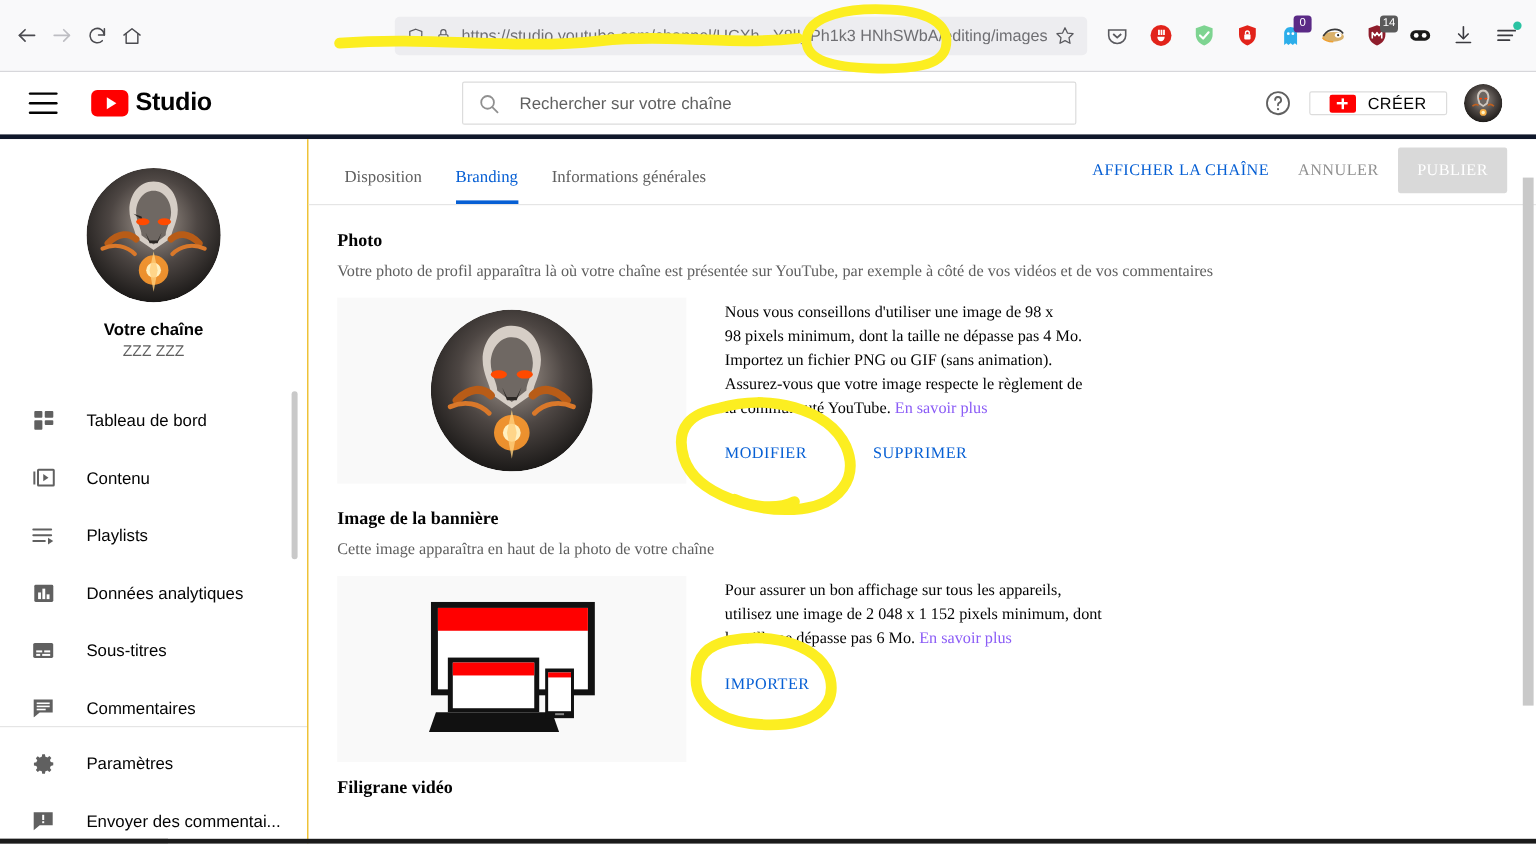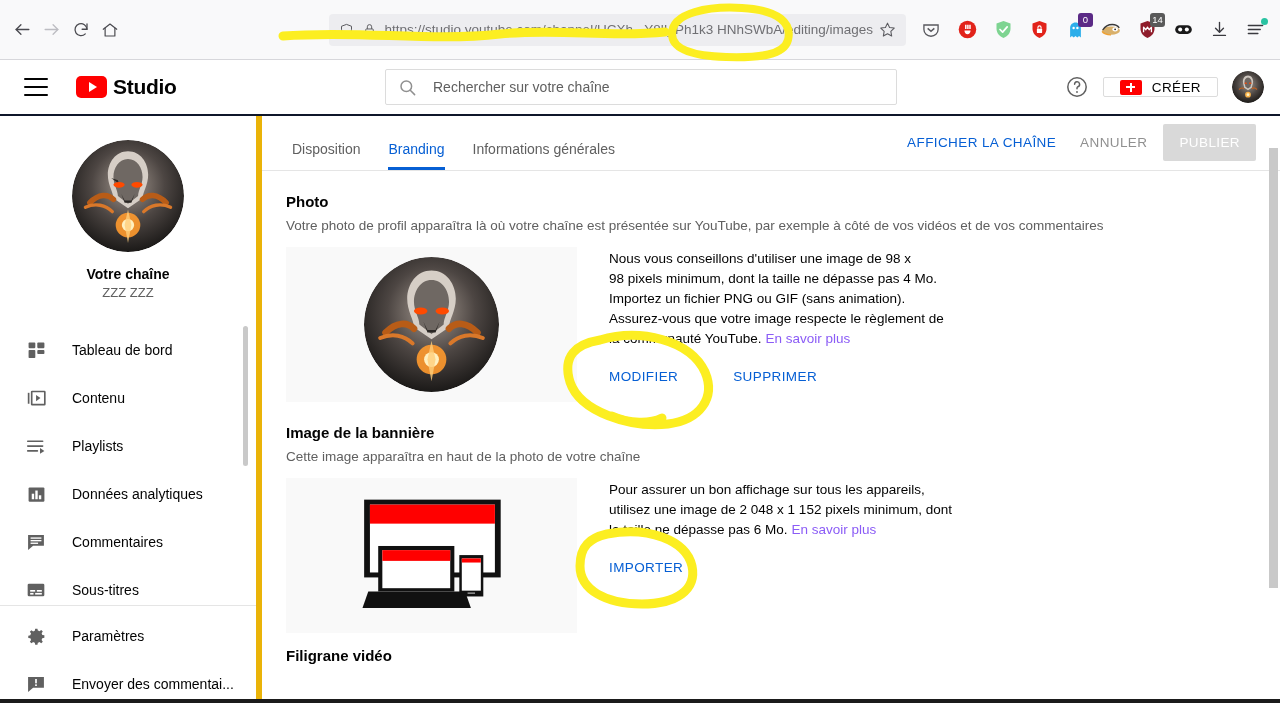--- a/index.html
+++ b/index.html
@@ -72,24 +72,24 @@
   .menu-dot {
     position:absolute; top:-1px; right:-2px;
     width:7px; height:7px; border-radius:50%;
     background:#2ac3a2;
   }
 
   
   .studio-header {
     height: 56px;
     background: #fff;
-    border-bottom: 2px solid #0f172a;
+    border-bottom: 4px solid #0f172a;
     display: flex;
     align-items: center;
-    padding: 0 16px 0 24px;
+    padding: 0 28px 0 24px;
     position: relative;
   }
   .hamburger { width:24px; height:18px; display:flex; flex-direction:column; justify-content:space-between; cursor:pointer;}
   .hamburger span { display:block; height:2px; background:#030303; border-radius:1px;}
   .brand { display:flex; align-items:center; margin-left:28px; }
   .yt-logo {
     width: 31px; height: 22px; background:#ff0000; border-radius:5px;
     display:flex; align-items:center; justify-content:center;
   }
   .yt-logo::after {
@@ -159,21 +159,22 @@
     position:absolute; right:8px; top:198px;
     width:5px; height:140px; background:#c9c9c9; border-radius:3px;
   }
   .sidebar-bottom-bar {
     position:absolute; left:0; bottom:0; width:140px; height:4px; background:#1b1b1b;
   }
 
   
   .main {
     flex:1; background:#fff; position:relative; overflow:hidden;
-    border-left:6px solid #eab308;
+    border-left:1px solid #eab308;
+    font-family:Liberation Serif, serif;
   }
   .tabs-row {
     height: 55px; display:flex; align-items:flex-end;
     padding: 0 24px 0 24px; position:relative;
     border-bottom:1px solid #e5e5e5;
   }
   .tab {
     font-size:14px; color:#606060; padding: 0 14px 13px;
     cursor:pointer; position:relative; font-weight:400;
   }
@@ -476,39 +477,39 @@
                 <rect x="6" y="11" width="3" height="7" fill="#fff"></rect>
                 <rect x="10.5" y="7" width="3" height="11" fill="#fff"></rect>
                 <rect x="15" y="13" width="3" height="5" fill="#fff"></rect>
               </svg>
           </span>
           <span class="n-label">Données analytiques</span>
         </div>
         <div class="nav-item">
           <span class="n-ic">
             <svg width="20" height="20" viewBox="0 0 24 24" fill="currentColor">
-                <path d="M2.5 3.5h19v13h-13l-6 5z"></path>
-                <rect x="5.5" y="6.5" width="13" height="1.6" fill="#fff"></rect>
-                <rect x="5.5" y="9.6" width="13" height="1.6" fill="#fff"></rect>
-                <rect x="5.5" y="12.7" width="9" height="1.6" fill="#fff"></rect>
-              </svg>
-          </span>
-          <span class="n-label">Commentaires</span>
-        </div>
-        <div class="nav-item">
-          <span class="n-ic">
-            <svg width="20" height="20" viewBox="0 0 24 24" fill="currentColor">
                 <rect x="2" y="4.5" width="20" height="15" rx="1.6"></rect>
                 <rect x="5" y="12" width="6" height="2" fill="#fff"></rect>
                 <rect x="13" y="12" width="6" height="2" fill="#fff"></rect>
                 <rect x="5" y="15.5" width="4" height="2" fill="#fff"></rect>
                 <rect x="11" y="15.5" width="8" height="2" fill="#fff"></rect>
               </svg>
           </span>
           <span class="n-label">Sous-titres</span>
+        </div>
+        <div class="nav-item">
+          <span class="n-ic">
+            <svg width="20" height="20" viewBox="0 0 24 24" fill="currentColor">
+                <path d="M2.5 3.5h19v13h-13l-6 5z"></path>
+                <rect x="5.5" y="6.5" width="13" height="1.6" fill="#fff"></rect>
+                <rect x="5.5" y="9.6" width="13" height="1.6" fill="#fff"></rect>
+                <rect x="5.5" y="12.7" width="9" height="1.6" fill="#fff"></rect>
+              </svg>
+          </span>
+          <span class="n-label">Commentaires</span>
         </div>
       </div>
       <div class="sidebar-scrollbar"></div>
     </div>
 
     <div class="nav-divider"></div>
     <div class="nav-item" style="margin-top:6px">
       <span class="n-ic">
         <svg width="21" height="21" viewBox="0 0 24 24" fill="currentColor">
             <path d="M12 8.2a3.8 3.8 0 1 0 0 7.6 3.8 3.8 0 0 0 0-7.6zm9 5.1v-2.6l-2.4-.4a6.9 6.9 0 0 0-.8-1.9l1.4-2-1.8-1.8-2 1.4a6.9 6.9 0 0 0-1.9-.8L13.1 3h-2.6l-.4 2.4c-.7.2-1.3.4-1.9.8l-2-1.4L4.4 6.6l1.4 2c-.4.6-.6 1.2-.8 1.9L2.6 11v2.6l2.4.4c.2.7.4 1.3.8 1.9l-1.4 2 1.8 1.8 2-1.4c.6.4 1.2.6 1.9.8l.4 2.4h2.6l.4-2.4c.7-.2 1.3-.4 1.9-.8l2 1.4 1.8-1.8-1.4-2c.4-.6.6-1.2.8-1.9z"></path>

